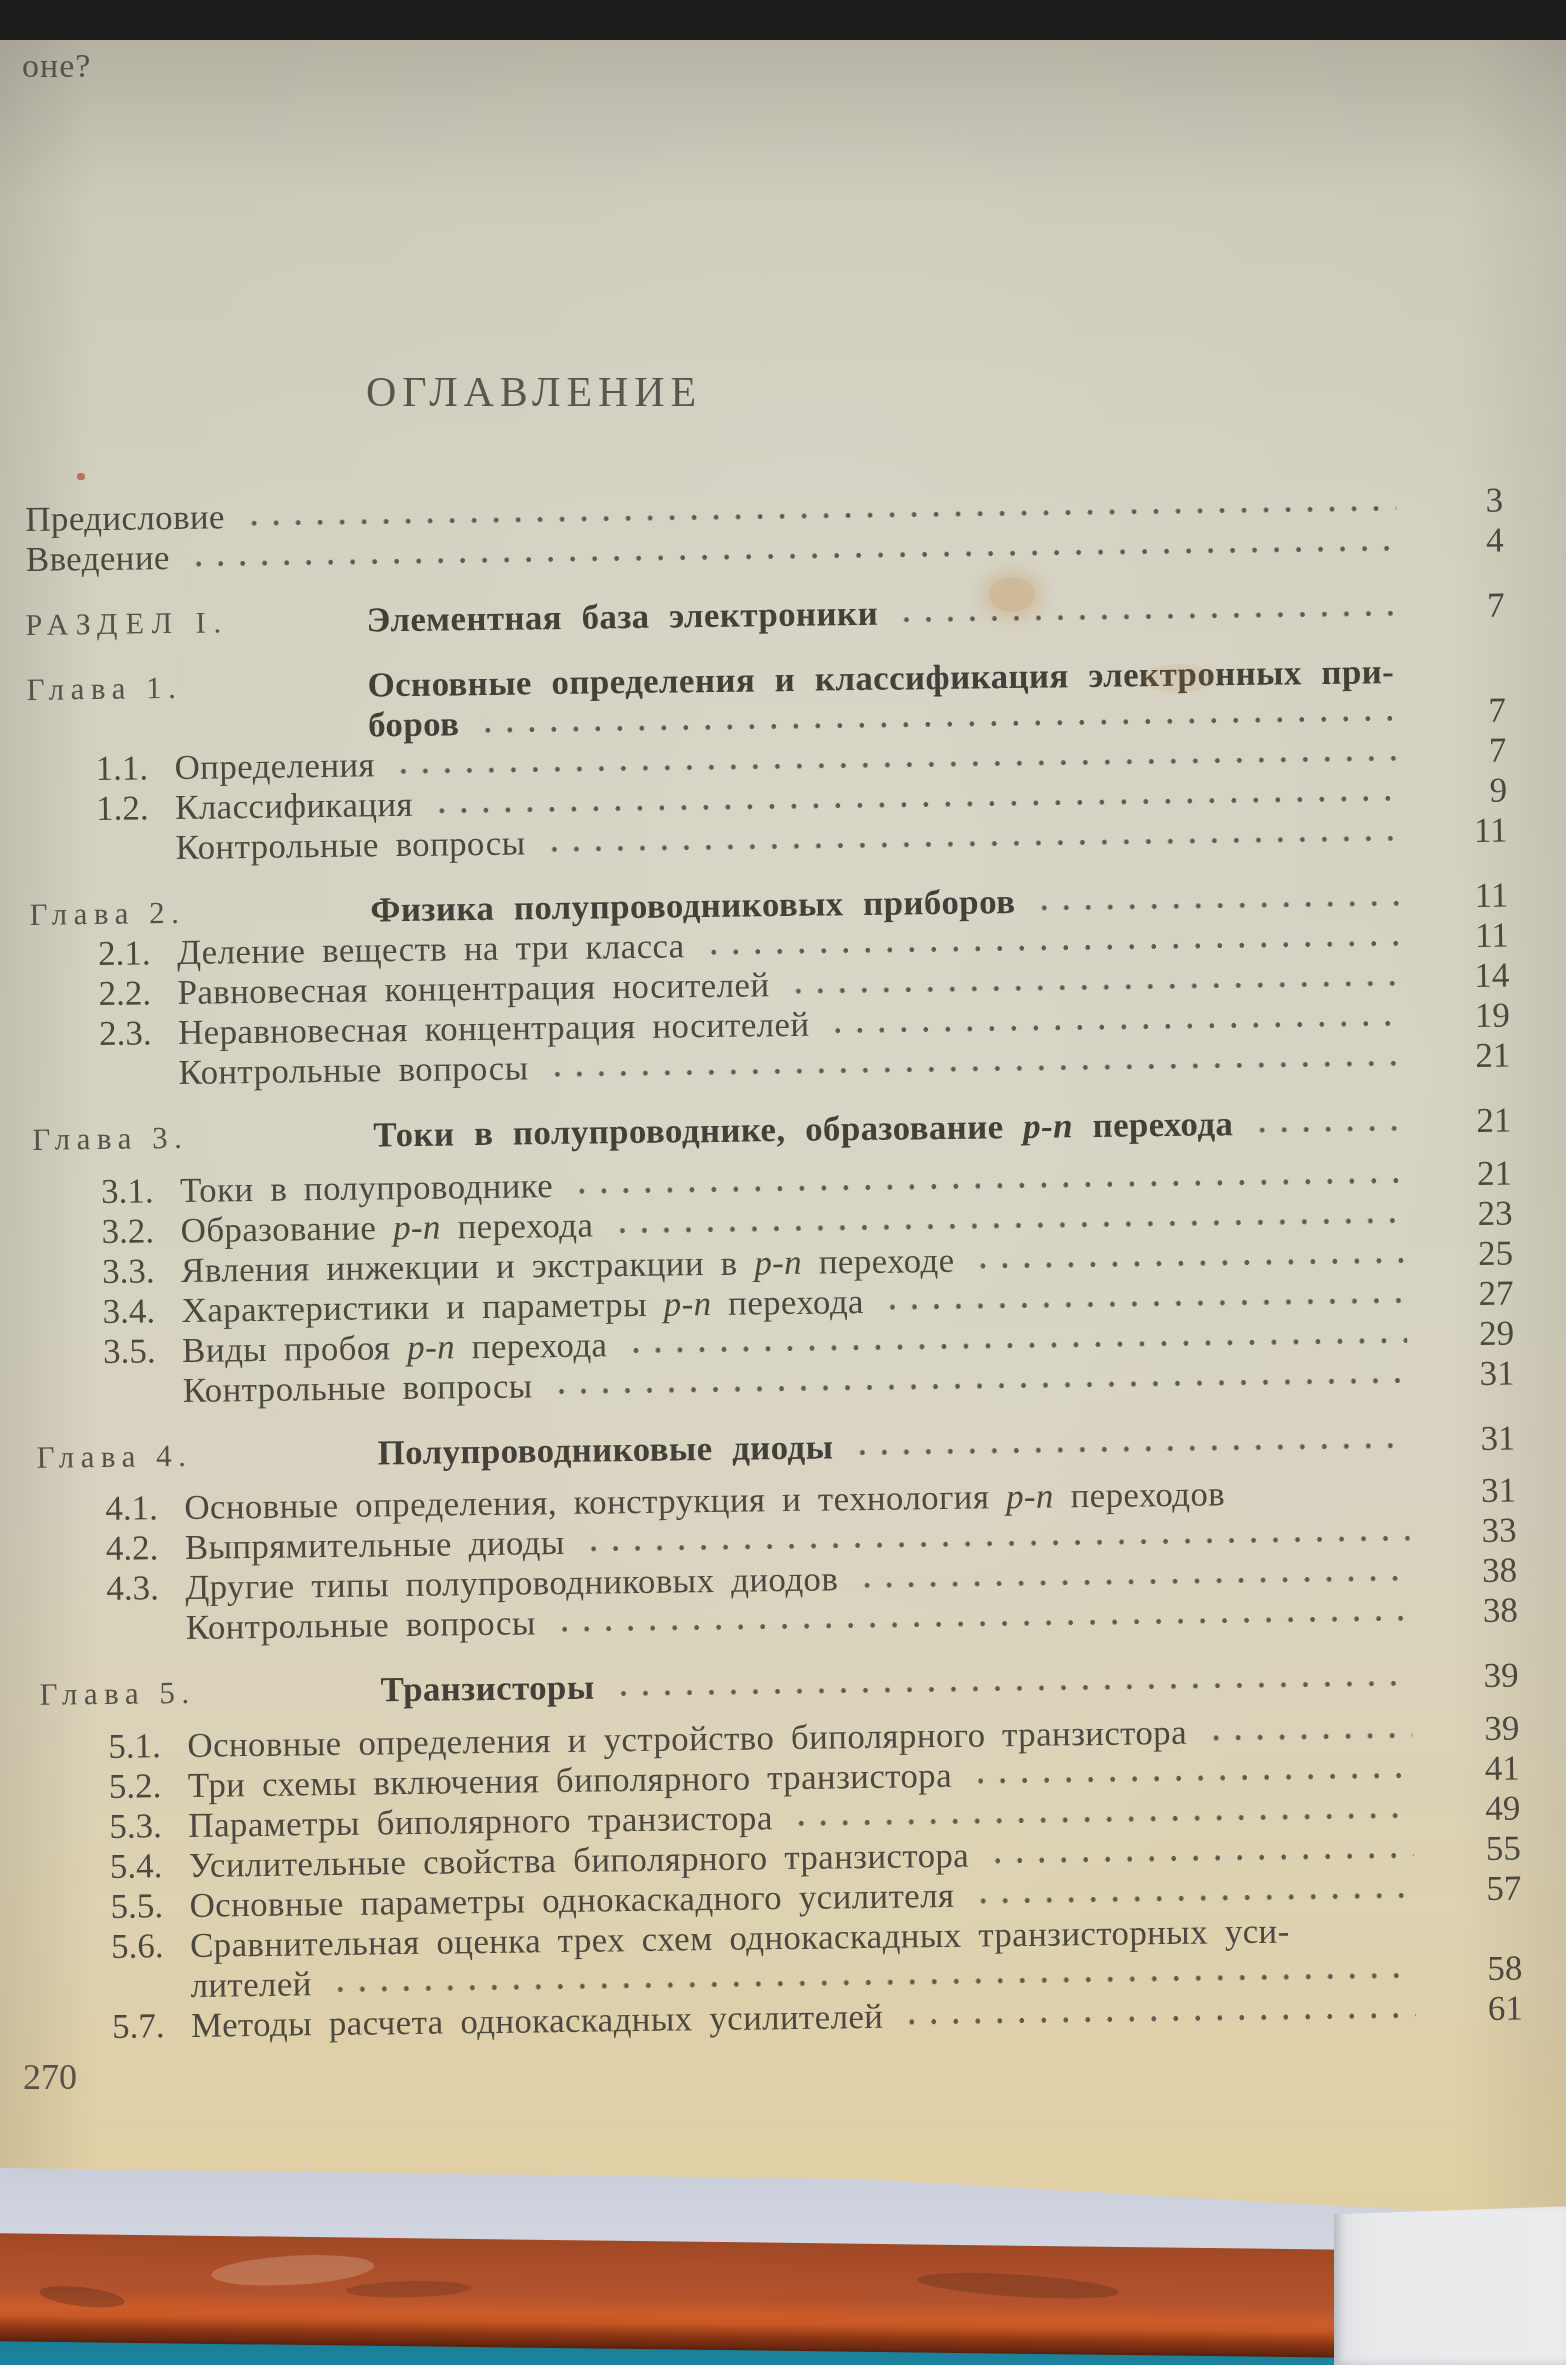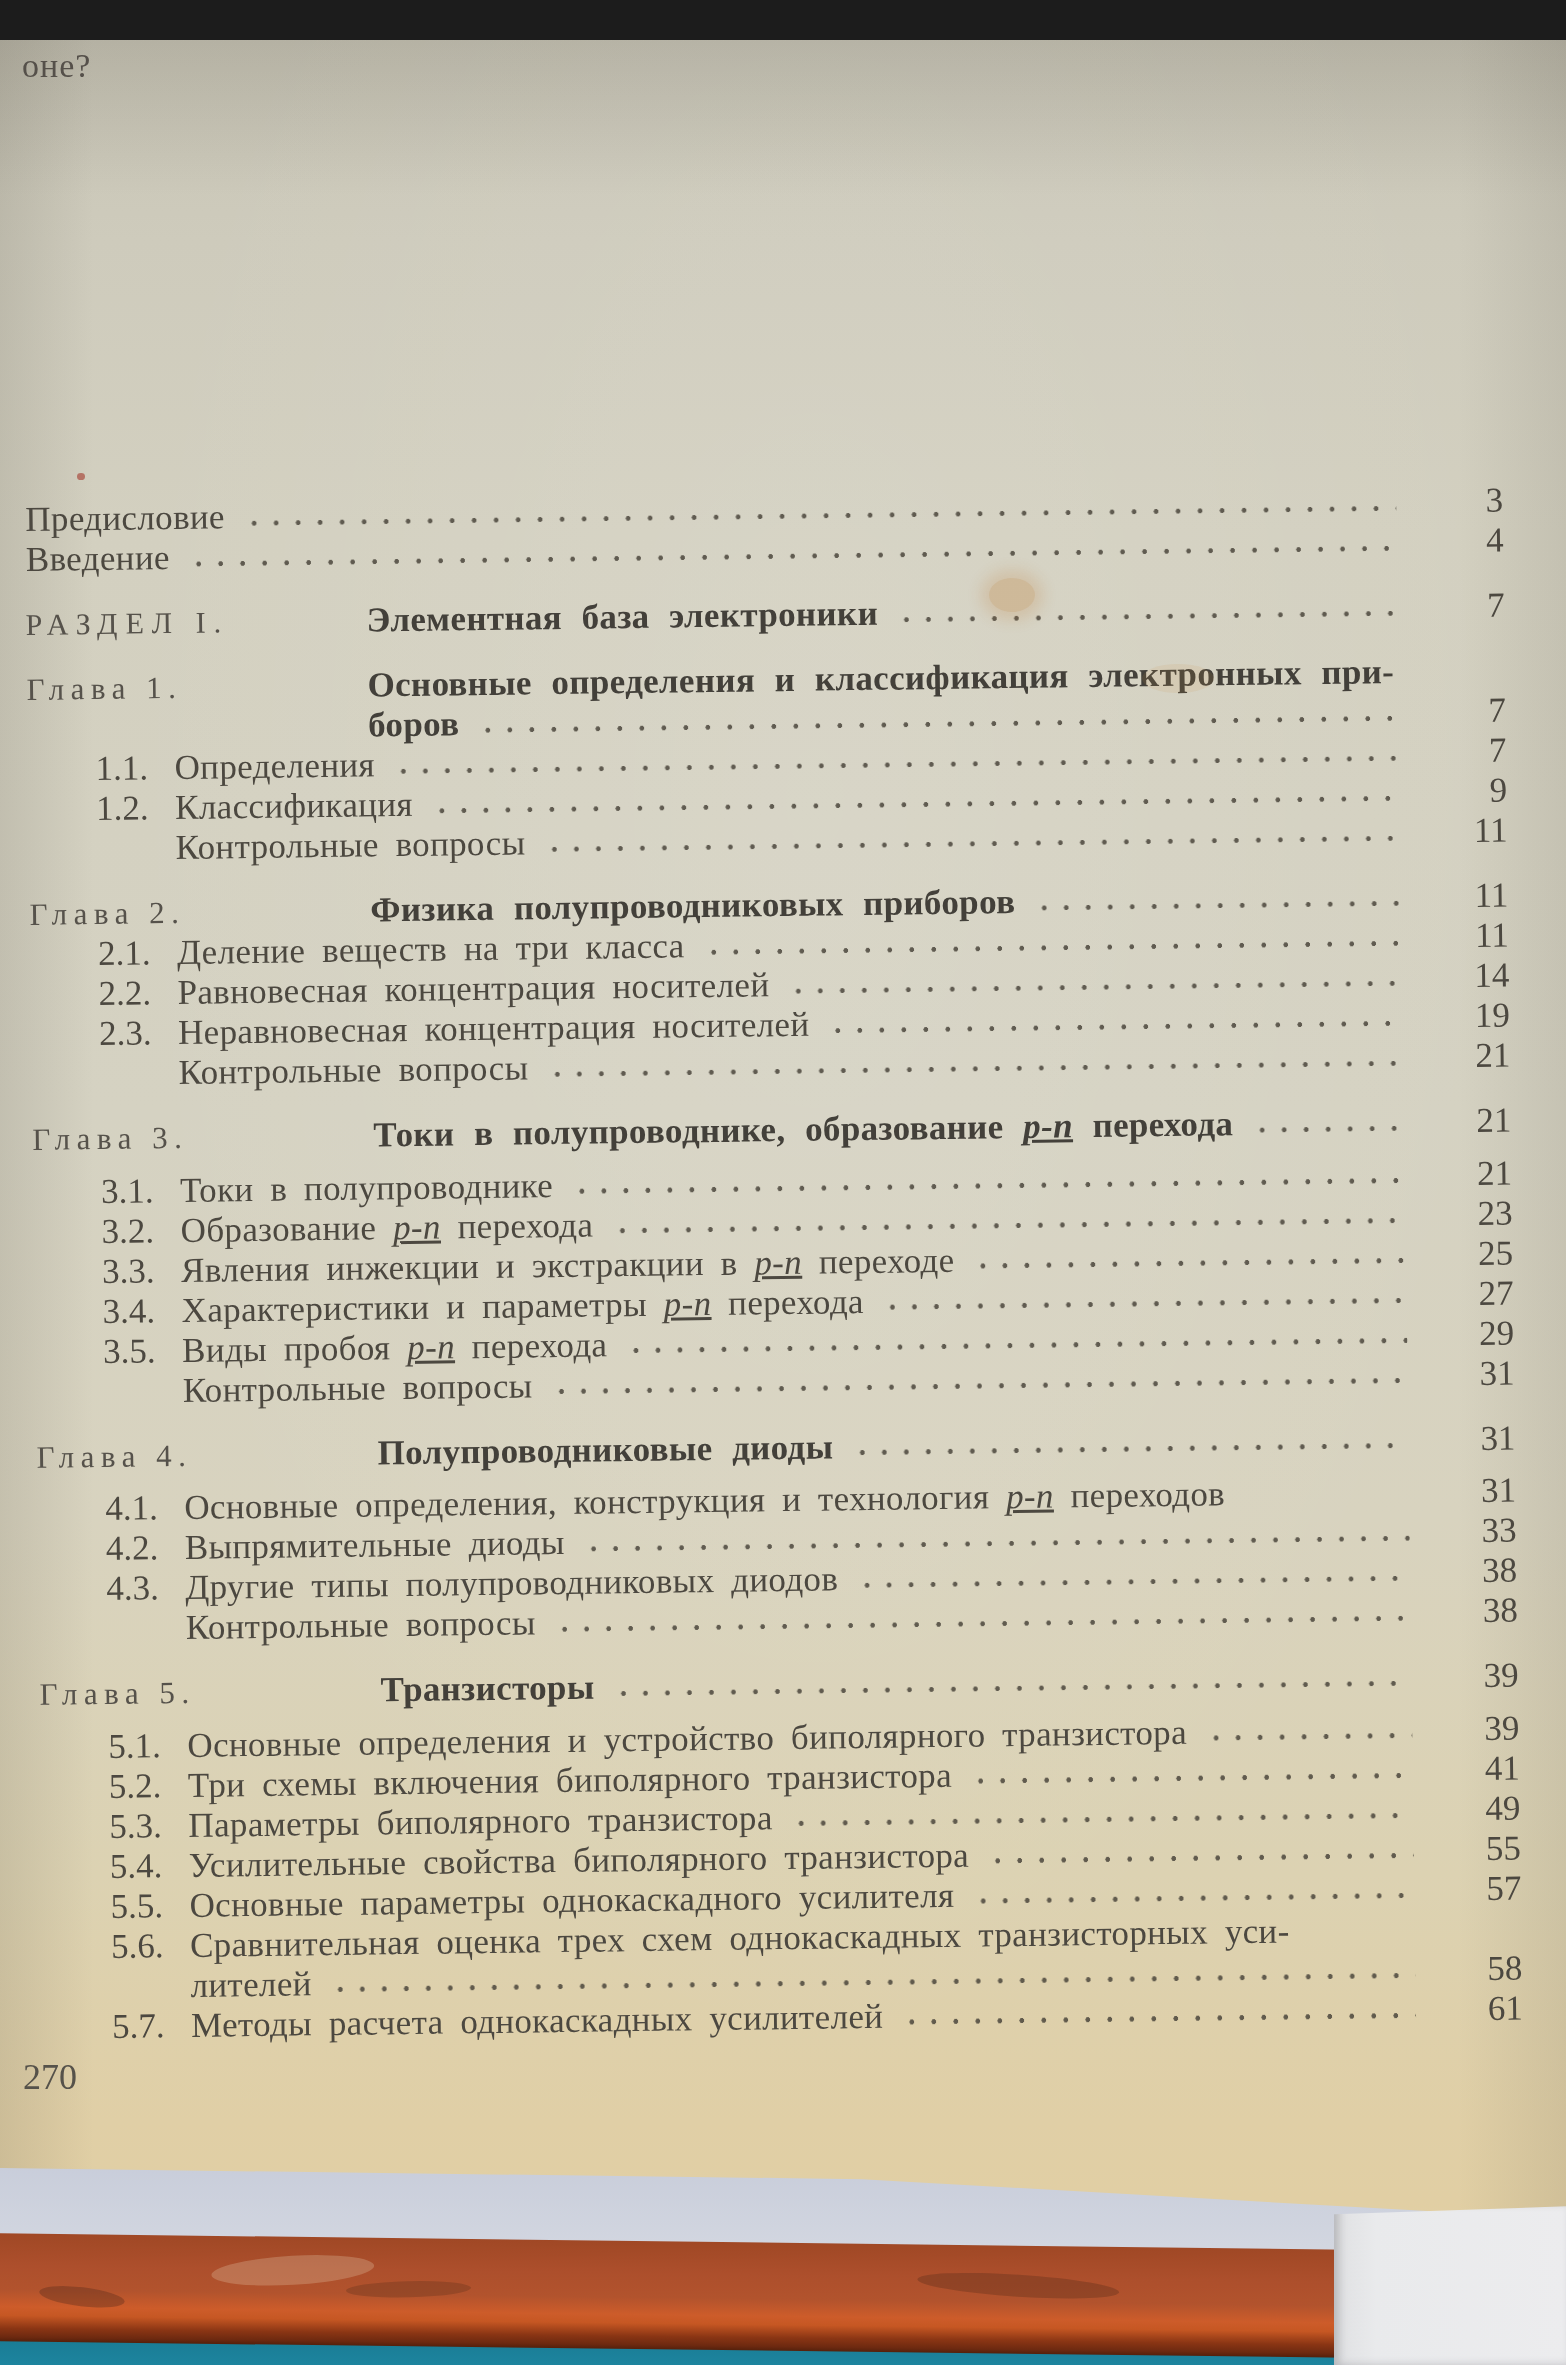--- a/index.html
+++ b/index.html
@@ -44,21 +44,21 @@
   .row .text{white-space:nowrap;word-spacing:.22em;letter-spacing:.01em;}
   .row.entry .text{margin-left:25px;}
   .row.part .text,.row.chapter .text,.row.chapter-cont .text{
       margin-left:365px;font-weight:bold;color:var(--ink-bold);word-spacing:.3em;}
   .row.item .num{flex:none;width:79px;margin-left:92px;}
   .row.subitem .text,.row.item-cont .text{margin-left:171px;}
   .dots{flex:1 1 auto;align-self:flex-end;height:8.6px;margin:0 21px 9.6px 25px;
         background-image:radial-gradient(circle at 3.8px 4.3px, rgba(75,70,60,.85) 2.2px, transparent 2.6px);
         background-size:22px 8.6px;background-repeat:repeat-x;}
   .pagenum{flex:none;margin-left:auto;width:86px;text-align:right;color:var(--ink);}
-  .row .text i{font-style:italic;text-decoration:underline;}
+  .row .text i{font-style:italic;}
   
   .under-sheet{position:absolute;left:0;top:2146px;width:1567px;height:221px;z-index:2;
     background:linear-gradient(180deg,#c6cbd9 0%,#d2d6e0 45%,#dadde4 100%);
     clip-path:polygon(0 10%,55% 15%,100% 33%,100% 100%,0 100%);}
   .table-teal{position:absolute;left:0;top:2327px;width:1567px;height:38px;z-index:3;
     background:linear-gradient(180deg,#15708a 0%,var(--teal) 40%,#1d849e 100%);}
   .cover{position:absolute;left:-19px;top:2243px;width:1632px;height:108px;z-index:4;
     transform:rotate(0.7deg);
     background:linear-gradient(180deg,#a04825 0%,var(--orange) 30%,#b2532d 52%,
        var(--orange-ridge) 68%,#c65723 76%,#8a3514 88%,var(--orange-dark) 96%,#54200b 100%);}
@@ -76,20 +76,21 @@
     clip-path:polygon(0 7%,100% 2%,100% 100%,0 100%);
     box-shadow:inset 4.8px 0 8.6px rgba(40,40,50,.22);}
 </style>
 </head>
 <body>
 
 <div class="photo">
 
   <div class="page">
     <div class="fragment">оне?</div>
+    <div class="page-title">ОГЛАВЛЕНИЕ</div>
     <div class="toc">
         <div class="row entry">
           <span class="text">Предисловие</span>
           <span class="dots"></span>
           <span class="pagenum">3</span>
         </div>
         <div class="row entry">
           <span class="text">Введение</span>
           <span class="dots"></span>
           <span class="pagenum">4</span>

